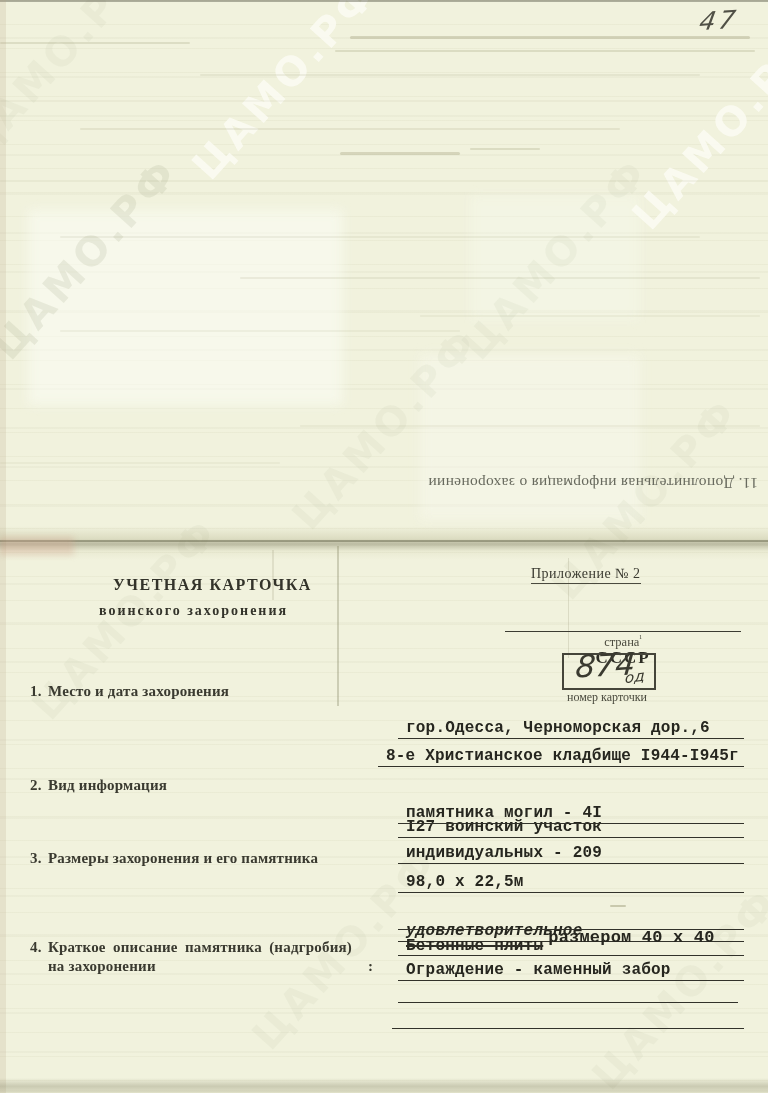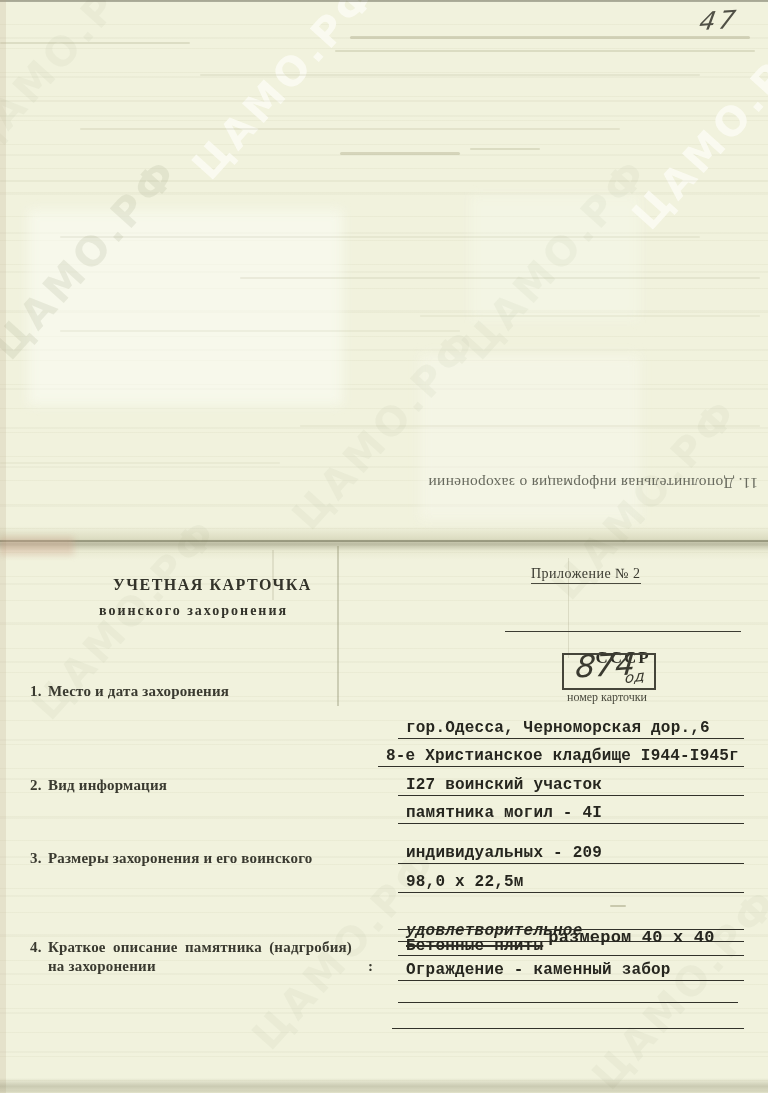--- a/index.html
+++ b/index.html
@@ -137,46 +137,47 @@
 
   <div class="hand pagenum">47</div>
 
   <div class="flipped">11. Дополнительная информация о захоронении</div>
 
   <div class="title1">УЧЕТНАЯ КАРТОЧКА</div>
   <div class="title2">воинского захоронения</div>
   <div class="annex">Приложение № 2</div>
   <div class="country-value">СССР</div>
   <div class="country-line"></div>
+  <div class="country-label"><span>страна</span><sup>¹</sup></div>
   <div class="numbox"></div>
   <div class="hand numval">874</div>
   <div class="hand numsuffix">од</div>
   <div class="numlabel">номер карточки</div>
 
   <div class="fld fld1">
     <span class="num">1.</span>
     <span class="lbl">Место и дата захоронения</span>
   </div>
   <div class="fld fld2">
     <span class="num">2.</span>
     <span class="lbl">Вид информация</span>
   </div>
   <div class="fld fld3">
     <span class="num">3.</span>
-    <span class="lbl">Размеры захоронения и его воинского</span>
+    <span class="lbl">Размеры захоронения и его памятника</span>
   </div>
   <div class="fld fld4">
     <span class="num">4.</span>
     <span class="lbl">Краткое описание памятника (надгробия) на захоронении</span>
     <span class="fld-colon">:</span>
   </div>
 
   <div class="ans" style="top:713px;">гор.Одесса, Черноморская дор.,6</div>
   <div class="ans" style="top:741px;left:378px;width:366px;">8-е Христианское кладбище I944-I945г</div>
-  <div class="ans" style="top:770px;">I27 воинский участок</div>
+  <div class="ans" style="top:812px;">I27 воинский участок</div>
   <div class="ans" style="top:798px;">памятника могил - 4I</div>
   <div class="ans" style="top:825px;margin-top:13px;">индивидуальных - 209</div>
   <div class="ans" style="top:855px;margin-top:12px;">98,0 х 22,5м</div>
   <div class="ans" style="top:916px;font-style:italic;">удовлетворительное</div>
   <div class="rule" style="left:398px;top:929px;width:346px;"></div>
   <div class="ans" style="top:930px;">
     <span class="struck">Бетонные плиты</span><span class="raised">размером 40 х 40</span>
   </div>
   <div class="ans" style="top:955px;">Ограждение - каменный забор</div>
   <div class="rule" style="left:398px;top:1002px;width:340px;"></div>

